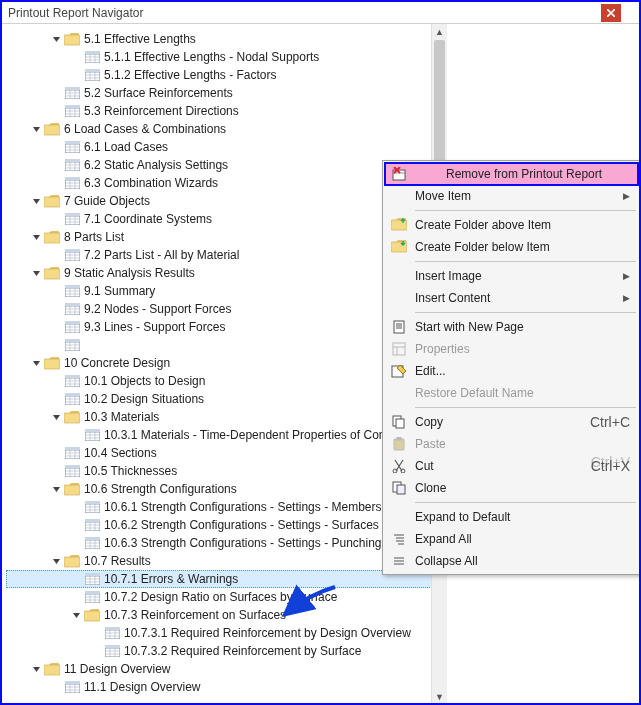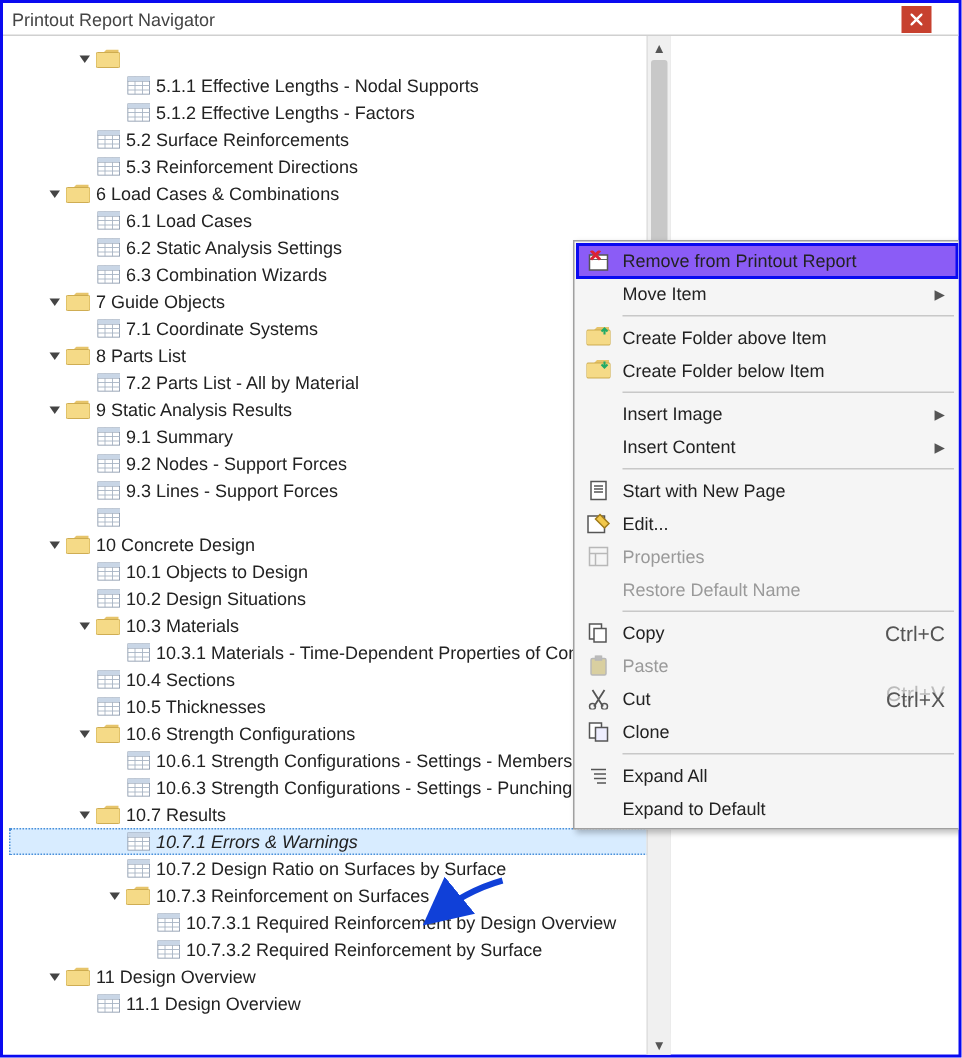--- a/index.html
+++ b/index.html
@@ -57,21 +57,20 @@
     align-items: center;
     height: 18px;
     white-space: nowrap;
     cursor: default;
     padding-right: 6px;
   }
   .row.selected {
     background: #d8ecff;
     outline: 1px dotted #4a90d9;
     outline-offset: -1px;
-    font-style: italic;
   }
   .indent { display:inline-block; }
   .exp {
     width: 12px; height: 12px;
     display: inline-flex;
     align-items: center; justify-content: center;
     margin-right: 2px;
     color: #555;
     cursor: pointer;
     font-size: 9px;
@@ -124,21 +123,22 @@
     display: flex;
     align-items: center;
     height: 22px;
     padding: 0 8px 0 4px;
     color: #222;
     cursor: default;
   }
   .mi.sel {
     outline: 2px solid #0a0af0;
     outline-offset: -1px;
-    background: #8b5cf6;
+    background: #f9a8d4;
+    gap: 31px;
   }
   .mi.disabled { color: #9a9a9a; }
   .mi .mico {
     width: 20px; height: 16px;
     display:inline-flex;align-items:center;justify-content:center;
     margin-right: 6px;
   }
   .mi .mlabel { flex: 1; }
   .mi .msc { color: #555; font-size: 14px; margin-left: 8px; }
   .mi.disabled .msc { color: #bbb; margin-top: 36px; }
@@ -176,20 +176,21 @@
           <svg width="9" height="9" viewBox="0 0 9 9">
             <path d="M1 2 L8 2 L4.5 7 Z" fill="#444"></path>
           </svg>
         </span>
         <span class="ico">
           <svg width="16" height="13" viewBox="0 0 16 13">
             <path d="M0 2 L5 2 L7 0 L15 0 L15 2 L0 2 Z" fill="#e6c46a"></path>
             <rect x="0" y="2" width="16" height="10" rx="1" fill="#f5da87" stroke="#caa646" stroke-width="0.6"></rect>
           </svg>
         </span>
+        <span class="label">5.1 Effective Lengths</span>
       </div>
       <div class="row">
         <span class="indent" style="width: 64px;"></span>
         <span class="exp none"></span>
         <span class="ico">
           <svg width="15" height="12" viewBox="0 0 15 12">
             <rect x="0" y="0" width="15" height="12" fill="#fff" stroke="#7a8aa0" stroke-width="1"></rect>
             <line x1="0" y1="3" x2="15" y2="3" stroke="#7a8aa0" stroke-width="0.8"></line>
             <line x1="0" y1="6" x2="15" y2="6" stroke="#a8b4c4" stroke-width="0.6"></line>
             <line x1="0" y1="9" x2="15" y2="9" stroke="#a8b4c4" stroke-width="0.6"></line>
@@ -584,20 +585,36 @@
             <rect x="0" y="0" width="15" height="12" fill="#fff" stroke="#7a8aa0" stroke-width="1"></rect>
             <line x1="0" y1="3" x2="15" y2="3" stroke="#7a8aa0" stroke-width="0.8"></line>
             <line x1="0" y1="6" x2="15" y2="6" stroke="#a8b4c4" stroke-width="0.6"></line>
             <line x1="0" y1="9" x2="15" y2="9" stroke="#a8b4c4" stroke-width="0.6"></line>
             <line x1="5" y1="0" x2="5" y2="12" stroke="#a8b4c4" stroke-width="0.6"></line>
             <line x1="10" y1="0" x2="10" y2="12" stroke="#a8b4c4" stroke-width="0.6"></line>
             <rect x="0" y="0" width="15" height="3" fill="#c9d6e6"></rect>
           </svg>
         </span>
         <span class="label">10.6.1 Strength Configurations - Settings - Members</span>
+      </div>
+      <div class="row">
+        <span class="indent" style="width: 64px;"></span>
+        <span class="exp none"></span>
+        <span class="ico">
+          <svg width="15" height="12" viewBox="0 0 15 12">
+            <rect x="0" y="0" width="15" height="12" fill="#fff" stroke="#7a8aa0" stroke-width="1"></rect>
+            <line x1="0" y1="3" x2="15" y2="3" stroke="#7a8aa0" stroke-width="0.8"></line>
+            <line x1="0" y1="6" x2="15" y2="6" stroke="#a8b4c4" stroke-width="0.6"></line>
+            <line x1="0" y1="9" x2="15" y2="9" stroke="#a8b4c4" stroke-width="0.6"></line>
+            <line x1="5" y1="0" x2="5" y2="12" stroke="#a8b4c4" stroke-width="0.6"></line>
+            <line x1="10" y1="0" x2="10" y2="12" stroke="#a8b4c4" stroke-width="0.6"></line>
+            <rect x="0" y="0" width="15" height="3" fill="#c9d6e6"></rect>
+          </svg>
+        </span>
+        <span class="label">10.6.2 Strength Configurations - Settings - Surfaces</span>
       </div>
       <div class="row">
         <span class="indent" style="width: 64px;"></span>
         <span class="exp none"></span>
         <span class="ico">
           <svg width="15" height="12" viewBox="0 0 15 12">
             <rect x="0" y="0" width="15" height="12" fill="#fff" stroke="#7a8aa0" stroke-width="1"></rect>
             <line x1="0" y1="3" x2="15" y2="3" stroke="#7a8aa0" stroke-width="0.8"></line>
             <line x1="0" y1="6" x2="15" y2="6" stroke="#a8b4c4" stroke-width="0.6"></line>
             <line x1="0" y1="9" x2="15" y2="9" stroke="#a8b4c4" stroke-width="0.6"></line>
@@ -796,39 +813,39 @@
       <span class="mico">
         <svg width="14" height="14" viewBox="0 0 14 14">
           <rect x="2" y="1" width="10" height="12" fill="#fff" stroke="#555"></rect>
           <line x1="4" y1="4" x2="10" y2="4" stroke="#555"></line>
           <line x1="4" y1="6" x2="10" y2="6" stroke="#555"></line>
           <line x1="4" y1="8" x2="10" y2="8" stroke="#555"></line>
         </svg>
       </span>
       <span class="mlabel">Start with New Page</span>
     </div>
-    <div class="mi">
-      <span class="mico">
-        <svg width="16" height="14" viewBox="0 0 16 14">
-          <rect x="1" y="2" width="11" height="11" fill="#fff" stroke="#555"></rect>
-          <path d="M9 1 L15 7 L12 10 L6 4 Z" fill="#f2c84b" stroke="#a07a1a"></path>
-        </svg>
-      </span>
-      <span class="mlabel">Edit...</span>
-    </div>
     <div class="mi disabled">
       <span class="mico">
         <svg width="14" height="14" viewBox="0 0 14 14">
           <rect x="1" y="1" width="12" height="12" fill="none" stroke="#b8b8b8"></rect>
           <line x1="1" y1="5" x2="13" y2="5" stroke="#b8b8b8"></line>
           <line x1="5" y1="5" x2="5" y2="13" stroke="#b8b8b8"></line>
         </svg>
       </span>
       <span class="mlabel">Properties</span>
     </div>
+    <div class="mi">
+      <span class="mico">
+        <svg width="16" height="14" viewBox="0 0 16 14">
+          <rect x="1" y="2" width="11" height="11" fill="#fff" stroke="#555"></rect>
+          <path d="M9 1 L15 7 L12 10 L6 4 Z" fill="#f2c84b" stroke="#a07a1a"></path>
+        </svg>
+      </span>
+      <span class="mlabel">Edit...</span>
+    </div>
     <div class="mi disabled">
       <span class="mico"></span>
       <span class="mlabel">Restore Default Name</span>
     </div>
     <div class="sep"></div>
     <div class="mi">
       <span class="mico">
         <svg width="14" height="14" viewBox="0 0 14 14">
           <rect x="1" y="1" width="8" height="10" fill="#fff" stroke="#555"></rect>
           <rect x="4" y="4" width="8" height="9" fill="#fff" stroke="#555"></rect>
@@ -861,34 +878,44 @@
     <div class="mi">
       <span class="mico">
         <svg width="14" height="14" viewBox="0 0 14 14">
           <rect x="1" y="1" width="8" height="10" fill="#fff" stroke="#555"></rect>
           <rect x="5" y="4" width="8" height="9" fill="#eef" stroke="#555"></rect>
         </svg>
       </span>
       <span class="mlabel">Clone</span>
     </div>
     <div class="sep"></div>
+    <div class="mi">
+      <span class="mico"></span>
+      <span class="mlabel">Expand to Default</span>
+    </div>
     <div class="mi">
       <span class="mico">
         <svg width="14" height="14" viewBox="0 0 14 14">
           <line x1="2" y1="3" x2="12" y2="3" stroke="#555"></line>
           <line x1="4" y1="6" x2="12" y2="6" stroke="#555"></line>
           <line x1="4" y1="9" x2="12" y2="9" stroke="#555"></line>
           <line x1="6" y1="12" x2="12" y2="12" stroke="#555"></line>
         </svg>
       </span>
       <span class="mlabel">Expand All</span>
     </div>
     <div class="mi">
-      <span class="mico"></span>
-      <span class="mlabel">Expand to Default</span>
+      <span class="mico">
+        <svg width="14" height="14" viewBox="0 0 14 14">
+          <line x1="2" y1="4" x2="12" y2="4" stroke="#555"></line>
+          <line x1="2" y1="7" x2="12" y2="7" stroke="#555"></line>
+          <line x1="2" y1="10" x2="12" y2="10" stroke="#555"></line>
+        </svg>
+      </span>
+      <span class="mlabel">Collapse All</span>
     </div>
   </div>
 
 <svg class="arrow-annot" width="60" height="40">
   <defs>
     <marker id="ah" markerWidth="8" markerHeight="8" refX="6" refY="4" orient="auto">
       <path d="M0,0 L8,4 L0,8 Z" fill="#1040d8"></path>
     </marker>
   </defs>
   <path d="M55,3 Q30,10 8,28" stroke="#1040d8" stroke-width="4" fill="none" marker-end="url(#ah)"></path>

